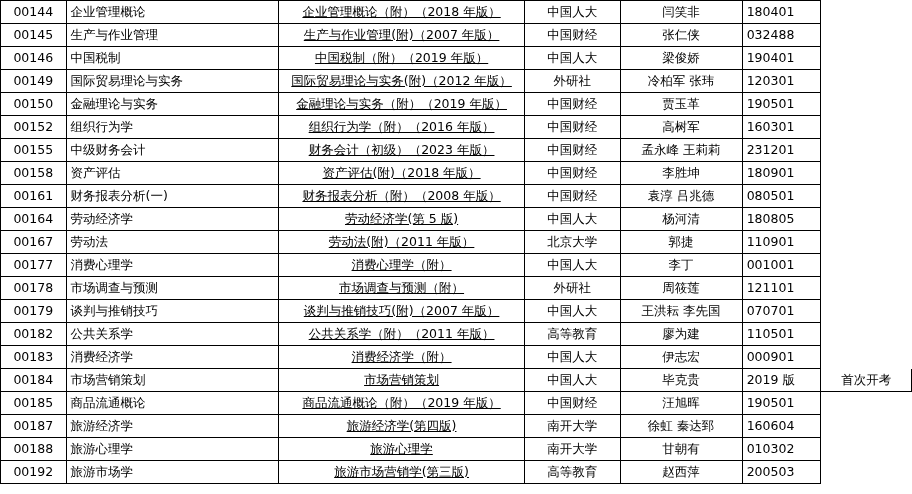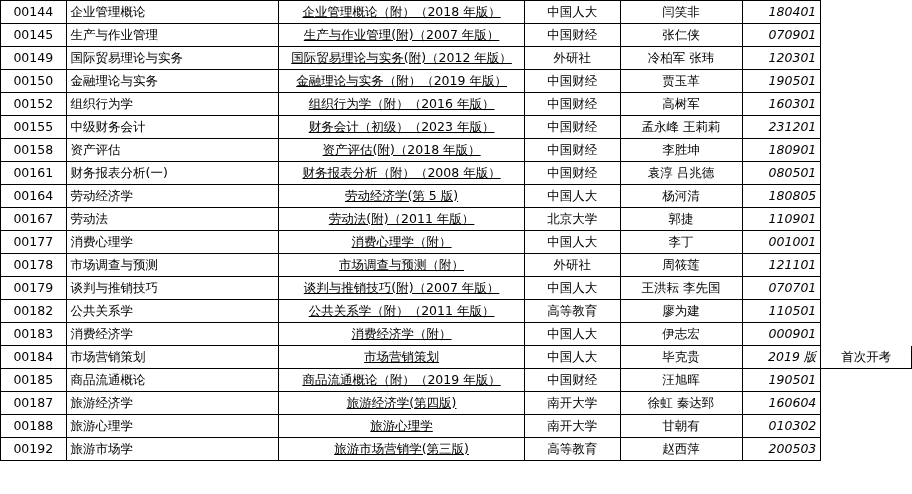--- a/index.html
+++ b/index.html
@@ -56,22 +56,21 @@
     text-align: center;
     margin-top: 12px;
   }
   td.c-author {
     width: 120px;
     text-align: center;
     margin-top: 44px;
   }
   td.c-num {
     width: 74px;
-    text-align: right;
-    font-style: italic;
+    text-align: left;
   }
   td.c-note {
     width: 88px;
     text-align: center;
     border-right: 1px solid #000000;
   }
   td.c-note.empty {
     border-right: 1px solid #ffffff;
     border-top: 1px solid #ffffff;
     border-bottom: 1px solid #ffffff;
@@ -91,21 +90,30 @@
           <td class="c-author">闫笑非</td>
           <td class="c-num">180401</td>
           <td class="c-note empty"></td>
         </tr>
         <tr>
           <td class="c-code">00145</td>
           <td class="c-name">生产与作业管理</td>
           <td class="c-book">生产与作业管理(附)（2007 年版）</td>
           <td class="c-press">中国财经</td>
           <td class="c-author">张仁侠</td>
-          <td class="c-num">070901</td>
+          <td class="c-num">032488</td>
+          <td class="c-note empty"></td>
+        </tr>
+        <tr>
+          <td class="c-code">00146</td>
+          <td class="c-name">中国税制</td>
+          <td class="c-book">中国税制（附）（2019 年版）</td>
+          <td class="c-press">中国人大</td>
+          <td class="c-author">梁俊娇</td>
+          <td class="c-num">190401</td>
           <td class="c-note empty"></td>
         </tr>
         <tr>
           <td class="c-code">00149</td>
           <td class="c-name">国际贸易理论与实务</td>
           <td class="c-book">国际贸易理论与实务(附)（2012 年版）</td>
           <td class="c-press">外研社</td>
           <td class="c-author">冷柏军 张玮</td>
           <td class="c-num">120301</td>
           <td class="c-note empty"></td>

